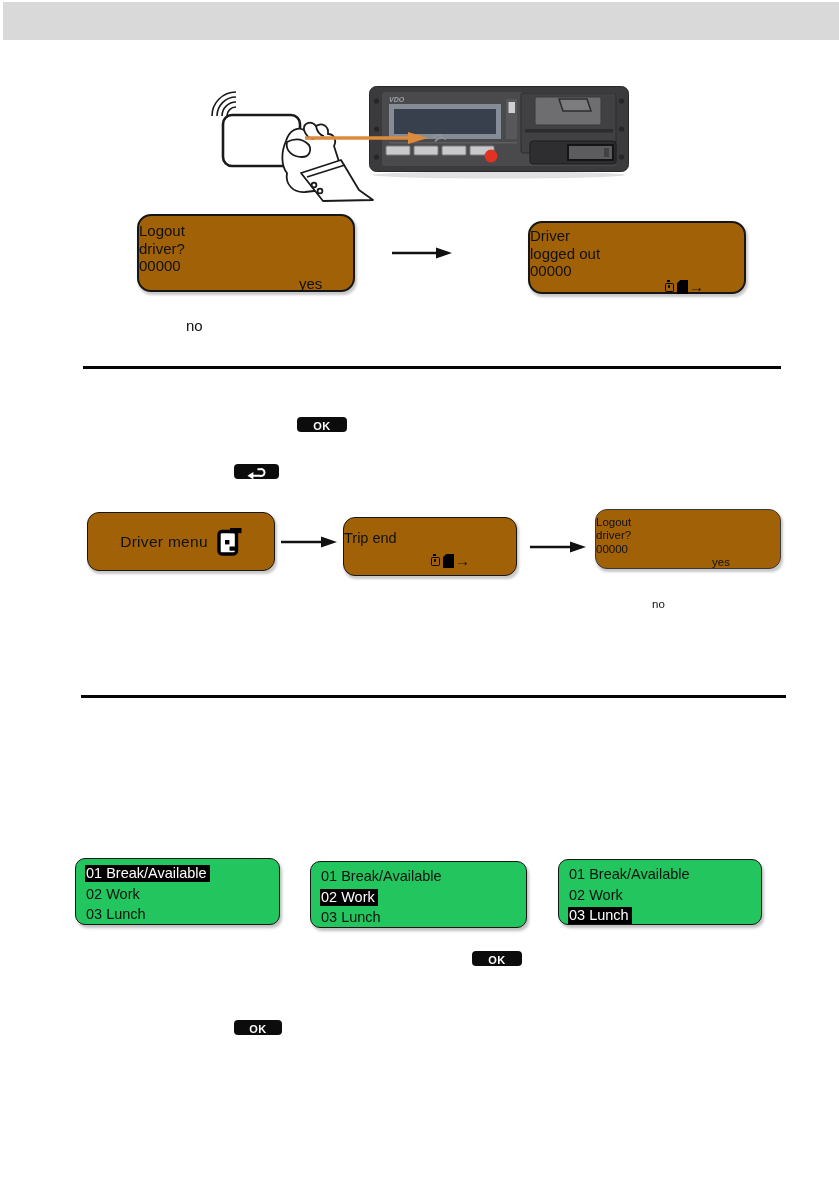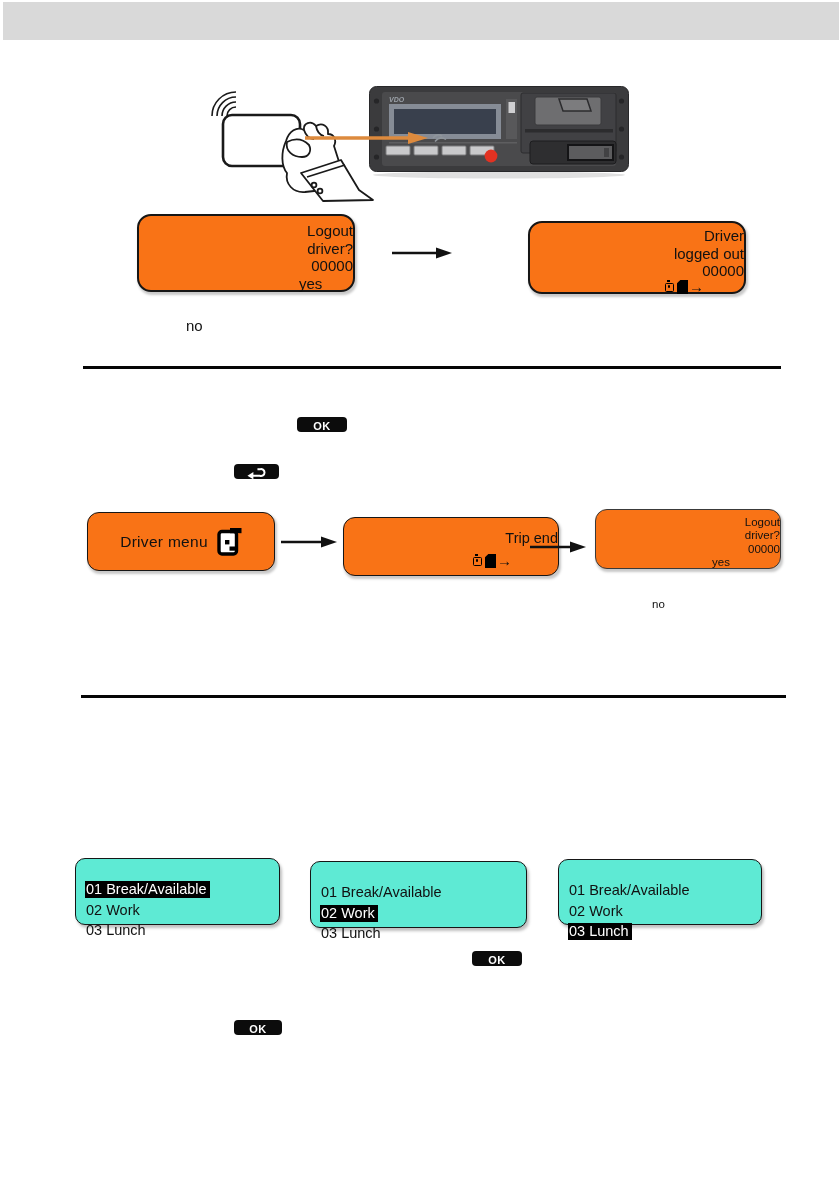--- a/index.html
+++ b/index.html
@@ -4,22 +4,22 @@
 <style>
   html,body{margin:0;padding:0;background:#fff;}
   .page{position:relative;width:839px;height:1191px;background:#fff;overflow:hidden;
         font-family:"Liberation Sans", sans-serif;color:#111;}
   .abs{position:absolute;}
 
   
   .header-bar{left:3px;top:2px;width:836px;height:38px;background:#d9d9d9;}
 
   
-  .lcd{background:#f97316;border:2px solid #161616;border-radius:14px;
-       box-shadow:1.5px 2.5px 2.5px rgba(0,0,0,.22);box-sizing:border-box;text-align:right;}
+  .lcd{background:#a16207;border:2px solid #161616;border-radius:14px;
+       box-shadow:1.5px 2.5px 2.5px rgba(0,0,0,.22);box-sizing:border-box;text-align:left;}
   .lcd .ln{line-height:17.5px;font-size:15px;white-space:nowrap;}
   .noyes{position:relative;height:17.5px;}
   .noyes .no{position:absolute;left:47px;top:7px;margin-top:35px;}
   .noyes .yes{position:absolute;left:160px;top:0;}
 
   
   .lcd-sm{border-width:1.6px;border-color:#3a3a3a;border-radius:12px;}
   .lcd-sm .ln{font-size:11.5px;line-height:13.4px;}
   .lcd-sm .noyes{height:13.4px;}
   .lcd-sm .noyes .no{left:56px;}
@@ -36,22 +36,22 @@
   .ic-eject{font-weight:700;font-size:15px;line-height:12px;margin-left:1px;}
 
   
   .key{background:#0c0c0c;border-radius:4px;color:#fff;display:flex;align-items:flex-end;
        justify-content:center;font-size:11px;font-weight:700;letter-spacing:.5px;box-sizing:border-box;}
 
   
   .rule{background:#050505;height:3px;}
 
   
-  .menu{background:#5eead4;border:1.7px solid #161616;border-radius:10px;box-sizing:border-box;
-        box-shadow:2px 3px 3px rgba(0,0,0,.25);padding:20px 0 0 9px;text-align:left;}
+  .menu{background:#22c55e;border:1.7px solid #161616;border-radius:10px;box-sizing:border-box;
+        box-shadow:2px 3px 3px rgba(0,0,0,.25);padding:4px 0 0 9px;text-align:left;}
   .menu .mline{font-size:14.5px;line-height:20.5px;white-space:nowrap;}
   .menu .mline span{padding:0 3px 1px 1px;}
   .menu .mline.hl span{background:#000;color:#fff;}
 
   
   .lcd-menu{display:flex;align-items:center;justify-content:center;gap:9px;border-radius:12px;border-width:1.8px;}
   .lcd-menu .lbl{font-size:15.5px;letter-spacing:.3px;}
 </style>
 </head>
 <body>
@@ -170,21 +170,21 @@
       <rect x="8" y="13" width="4.4" height="4.4" fill="#000"></rect>
       <rect x="12.5" y="19.5" width="7" height="4.2" fill="#000"></rect>
     </svg>
   </div>
 
   <svg class="abs" style="left:280px;top:535px;" width="58" height="14" viewBox="0 0 58 14">
     <line x1="1" y1="7" x2="42" y2="7" stroke="#111" stroke-width="2.6"></line>
     <polygon points="41,1.5 57,7 41,12.5" fill="#111"></polygon>
   </svg>
 
-  <div class="abs lcd" style="left:343px;top:517px;width:216px;height:59px;border-width:1.8px;border-radius:12px;padding-top:12px;">
+  <div class="abs lcd" style="left:343px;top:517px;width:174px;height:59px;border-width:1.8px;border-radius:12px;padding-top:12px;">
     <div class="ln" style="font-size:14.5px;">Trip end</div>
     <div class="icrow" style="padding-right:46px;margin-top:6px;">
       <span class="ic-vu"></span>
       <span class="ic-card"></span>
       <span class="ic-eject">→</span>
     </div>
   </div>
 
   <svg class="abs" style="left:529px;top:540px;" width="58" height="14" viewBox="0 0 58 14">
     <line x1="1" y1="7" x2="42" y2="7" stroke="#111" stroke-width="2.6"></line>

